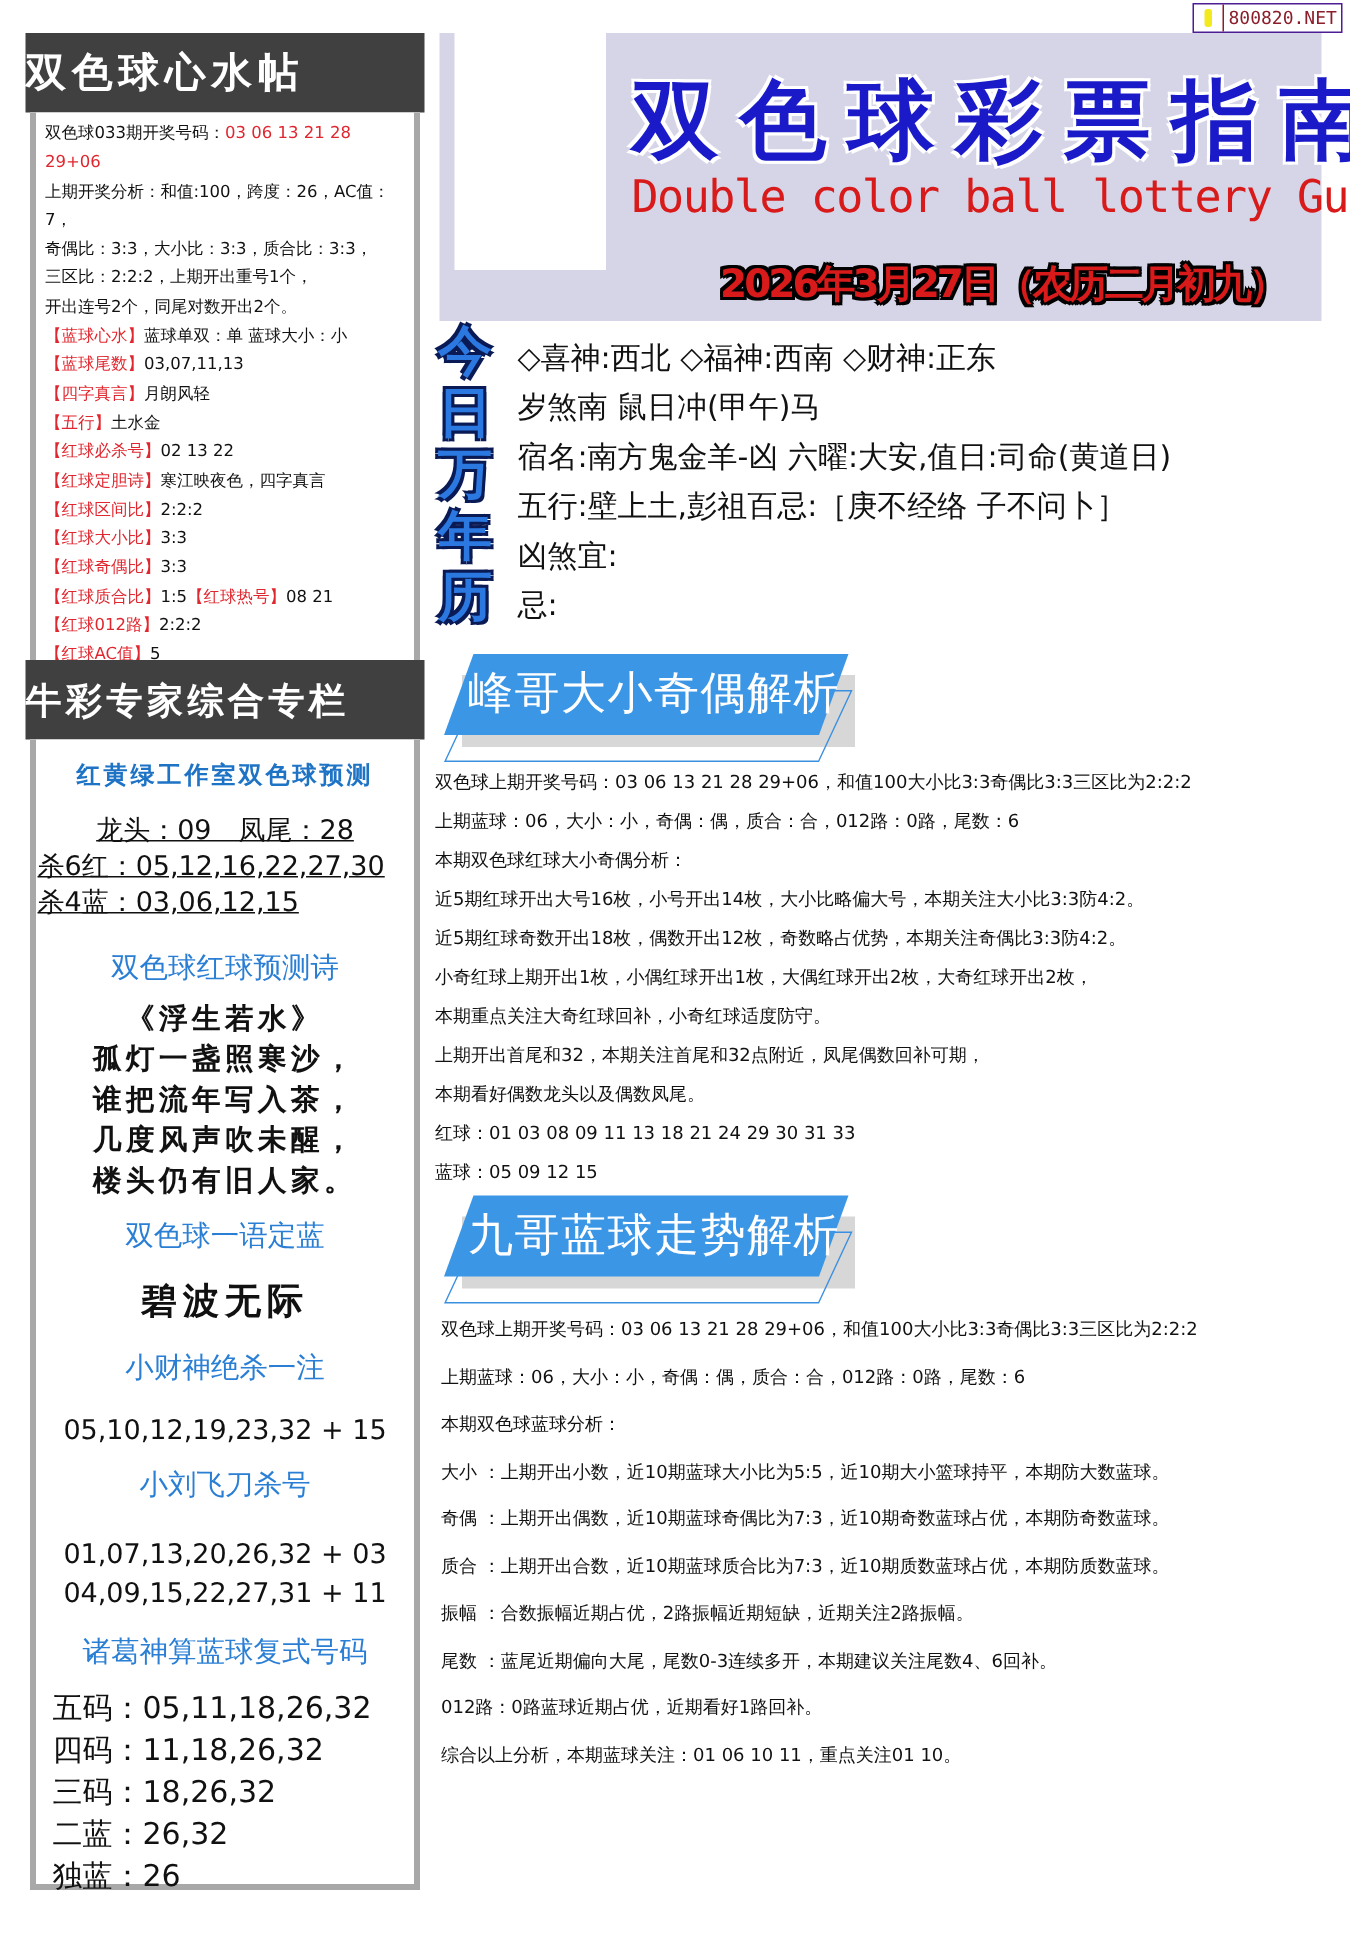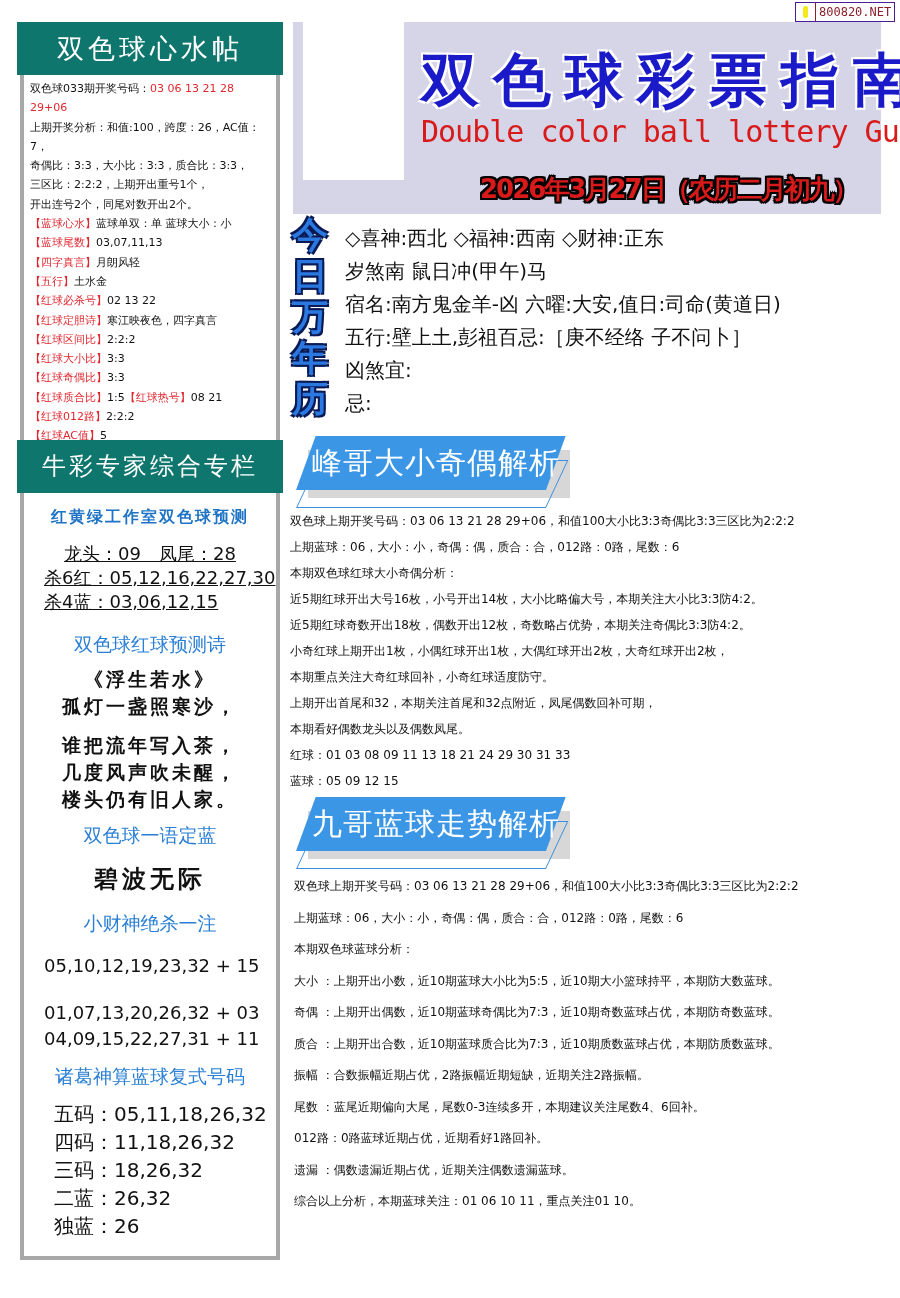--- a/index.html
+++ b/index.html
@@ -7,32 +7,32 @@
   body { position: relative; font-family: "DejaVu Sans", sans-serif; color: #111; }
 
   
   .watermark { position: absolute; top: 2px; left: 795px; height: 20px; display: flex; border: 1px solid #4c1d95; background: #fff; }
   .watermark .mark { width: 20px; border-right: 1px solid #8b1e2a; display: flex; align-items: center; justify-content: center; }
   .watermark .mark i { display: block; width: 5px; height: 12px; background: #f3ea1e; border-radius: 2px; }
   .watermark .site { font-family: "DejaVu Sans Mono", monospace; font-size: 12px; color: #8b1e2a; line-height: 18px; padding: 0 3px; }
 
   
   .left-card { position: absolute; left: 17px; width: 266px; background: #ffffff; }
-  .card-title { background: #0f766e; color: #fff; font-family: "DejaVu Serif", serif; font-weight: normal; text-align: center; letter-spacing: 4px; }
+  .card-title { background: #404040; color: #fff; font-family: "DejaVu Serif", serif; font-weight: bold; text-align: left; letter-spacing: 4px; }
   .card-body { border: 4px solid #a8a8a8; border-top: none; margin: 0 3px; background: #fff; }
 
   #card1 { top: 22px; }
   #card1 .card-title { height: 53px; font-size: 27px; line-height: 53px; }
   #card1 .card-body { padding: 4px 6px 6px 6px; font-size: 11px; line-height: 19.3px; height: 397px; }
   .red { color: #e0272f; }
   .tag { color: #e0272f; }
 
   #card2 { top: 440px; }
   #card2 .card-title { height: 53px; font-size: 24px; line-height: 53px; letter-spacing: 3px; }
-  #card2 .card-body { height: 767px; padding: 0 20px; }
+  #card2 .card-body { height: 767px; padding: 0 1px; }
   .sub-blue-serif { color: #1e73c5; font-family: "DejaVu Serif", serif; font-weight: bold; text-align: center; font-size: 16px; letter-spacing: 2px; padding-top: 14px; }
   .big-line { font-size: 18px; line-height: 24px; white-space: nowrap; text-decoration: underline; }
   .center { text-align: center; }
   .sub-blue { color: #2a7fd4; text-align: center; font-size: 19px; margin-top: 14px; }
   .poem { font-family: "DejaVu Serif", serif; font-weight: bold; text-align: center; font-size: 19px; line-height: 27px; letter-spacing: 3px; margin-top: 8px; }
   .oneword { font-family: "DejaVu Serif", serif; font-weight: bold; text-align: center; font-size: 24px; letter-spacing: 4px; margin-top: 14px; }
   .num-line { font-size: 18px; line-height: 26px; text-align: center; white-space: nowrap; }
   .code-line { font-size: 20px; line-height: 28px; padding-left: 10px; white-space: nowrap; }
 
   
@@ -104,30 +104,31 @@
   <div class="card-title">牛彩专家综合专栏</div>
   <div class="card-body">
     <div class="sub-blue-serif">红黄绿工作室双色球预测</div>
     <div class="big-line center" style="margin-top:14px;">龙头：09　凤尾：28</div>
     <div class="big-line">杀6红：05,12,16,22,27,30</div>
     <div class="big-line">杀4蓝：03,06,12,15</div>
 
     <div class="sub-blue" style="margin-top:18px;">双色球红球预测诗</div>
     <div class="poem">《浮生若水》</div>
     <div class="poem" style="margin-top:0;">孤灯一盏照寒沙，</div>
-    <div class="poem" style="margin-top:12px;">谁把流年写入茶，</div>
+    <div class="poem" style="margin-top:0;">谁把流年写入茶，</div>
     <div class="poem" style="margin-top:0;">几度风声吹未醒，</div>
     <div class="poem" style="margin-top:0;">楼头仍有旧人家。</div>
 
     <div class="sub-blue" style="margin-top:10px;">双色球一语定蓝</div>
     <div class="oneword">碧波无际</div>
 
     <div class="sub-blue" style="margin-top:16px;">小财神绝杀一注</div>
     <div class="num-line" style="margin-top:16px;">05,10,12,19,23,32 + 15</div>
 
+    <div class="sub-blue" style="margin-top:10px;">小刘飞刀杀号</div>
     <div class="num-line" style="margin-top:21px;">01,07,13,20,26,32 + 03</div>
     <div class="num-line">04,09,15,22,27,31 + 11</div>
 
     <div class="sub-blue" style="margin-top:12px;">诸葛神算蓝球复式号码</div>
     <div class="code-line" style="margin-top:10px;">五码：05,11,18,26,32</div>
     <div class="code-line">四码：11,18,26,32</div>
     <div class="code-line">三码：18,26,32</div>
     <div class="code-line">二蓝：26,32</div>
     <div class="code-line">独蓝：26</div>
   </div>
@@ -178,15 +179,14 @@
 <div class="analysis" id="analysis2">
   <div>双色球上期开奖号码：03 06 13 21 28 29+06，和值100大小比3:3奇偶比3:3三区比为2:2:2</div>
   <div>上期蓝球：06，大小：小，奇偶：偶，质合：合，012路：0路，尾数：6</div>
   <div>本期双色球蓝球分析：</div>
   <div>大小 ：上期开出小数，近10期蓝球大小比为5:5，近10期大小篮球持平，本期防大数蓝球。</div>
   <div>奇偶 ：上期开出偶数，近10期蓝球奇偶比为7:3，近10期奇数蓝球占优，本期防奇数蓝球。</div>
   <div>质合 ：上期开出合数，近10期蓝球质合比为7:3，近10期质数蓝球占优，本期防质数蓝球。</div>
   <div>振幅 ：合数振幅近期占优，2路振幅近期短缺，近期关注2路振幅。</div>
   <div>尾数 ：蓝尾近期偏向大尾，尾数0-3连续多开，本期建议关注尾数4、6回补。</div>
   <div>012路：0路蓝球近期占优，近期看好1路回补。</div>
-  <div>遗漏 ：偶数遗漏近期占优，近期关注偶数遗漏蓝球。</div>
   <div>综合以上分析，本期蓝球关注：01 06 10 11，重点关注01 10。</div>
 </div>
 
 </body></html>

